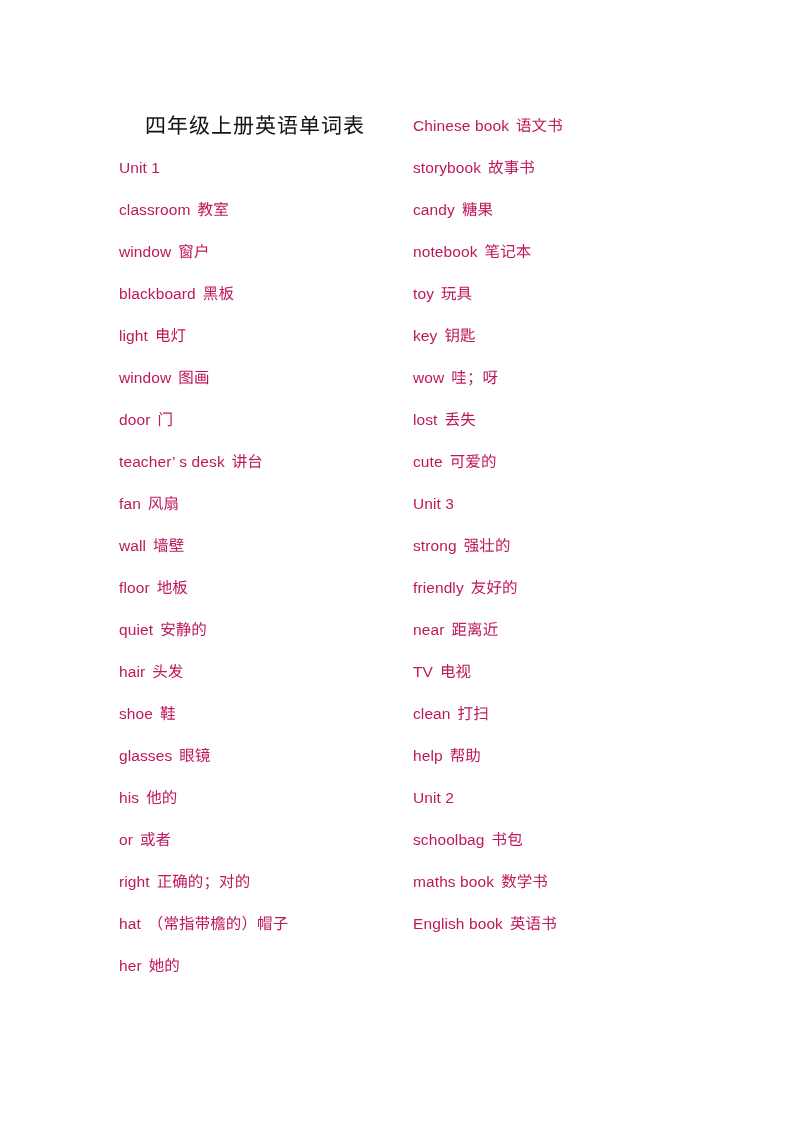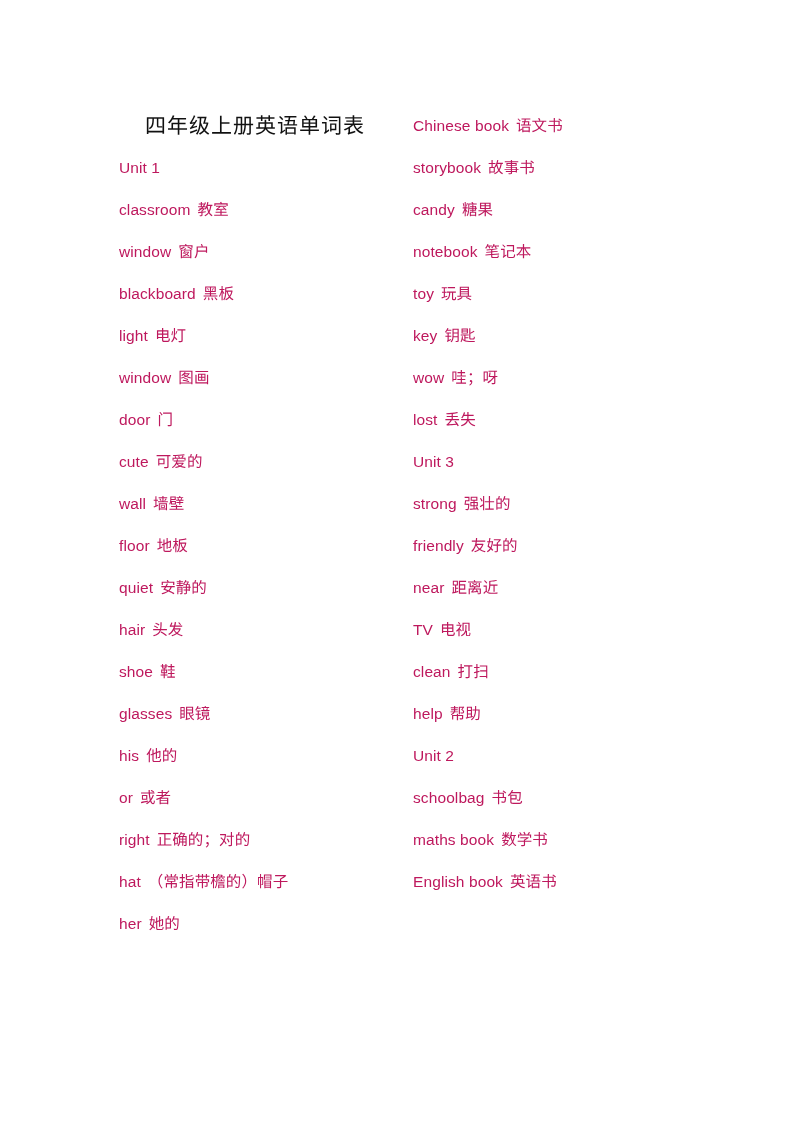--- a/index.html
+++ b/index.html
@@ -100,21 +100,23 @@
         <div class="cell"><span class="en">window</span><span class="gap"></span><span class="cn">窗户</span></div>
         <div class="cell"><span class="en">notebook</span><span class="gap"></span><span class="cn">笔记本</span></div>
         <div class="cell"><span class="en">blackboard</span><span class="gap"></span><span class="cn">黑板</span></div>
         <div class="cell"><span class="en">toy</span><span class="gap"></span><span class="cn">玩具</span></div>
         <div class="cell"><span class="en">light</span><span class="gap"></span><span class="cn">电灯</span></div>
         <div class="cell"><span class="en">key</span><span class="gap"></span><span class="cn">钥匙</span></div>
         <div class="cell"><span class="en">window</span><span class="gap"></span><span class="cn">图画</span></div>
         <div class="cell"><span class="en">wow</span><span class="gap"></span><span class="cn">哇；呀</span></div>
         <div class="cell"><span class="en">door</span><span class="gap"></span><span class="cn">门</span></div>
         <div class="cell"><span class="en">lost</span><span class="gap"></span><span class="cn">丢失</span></div>
+        <div class="cell"><span class="en">teacher’ s desk</span><span class="gap"></span><span class="cn">讲台</span></div>
         <div class="cell"><span class="en">cute</span><span class="gap"></span><span class="cn">可爱的</span></div>
+        <div class="cell"><span class="en">fan</span><span class="gap"></span><span class="cn">风扇</span></div>
         <div class="cell"><span class="unit-label">Unit 3</span></div>
         <div class="cell"><span class="en">wall</span><span class="gap"></span><span class="cn">墙壁</span></div>
         <div class="cell"><span class="en">strong</span><span class="gap"></span><span class="cn">强壮的</span></div>
         <div class="cell"><span class="en">floor</span><span class="gap"></span><span class="cn">地板</span></div>
         <div class="cell"><span class="en">friendly</span><span class="gap"></span><span class="cn">友好的</span></div>
         <div class="cell"><span class="en">quiet</span><span class="gap"></span><span class="cn">安静的</span></div>
         <div class="cell"><span class="en">near</span><span class="gap"></span><span class="cn">距离近</span></div>
         <div class="cell"><span class="en">hair</span><span class="gap"></span><span class="cn">头发</span></div>
         <div class="cell"><span class="en">TV</span><span class="gap"></span><span class="cn">电视</span></div>
         <div class="cell"><span class="en">shoe</span><span class="gap"></span><span class="cn">鞋</span></div>

